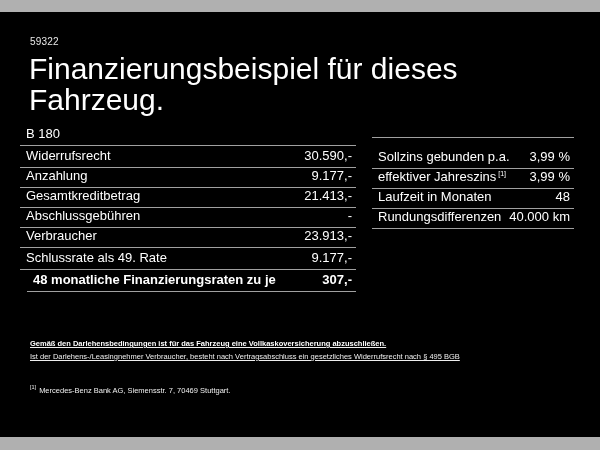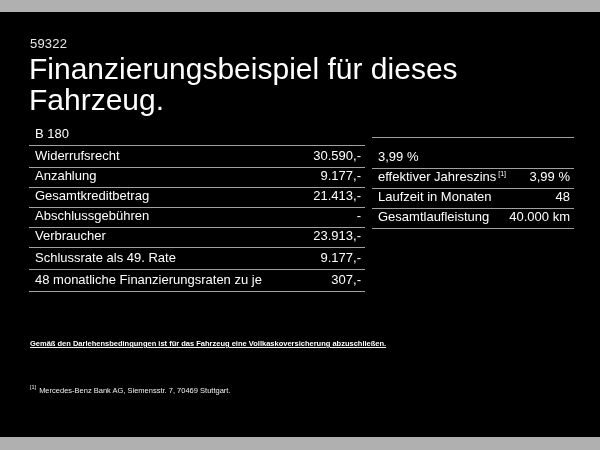--- a/index.html
+++ b/index.html
@@ -19,38 +19,38 @@
   }
   .screen { position: absolute; inset: 0; }
   .bar {
     position: absolute; left: 0; width: 600px; background: var(--bar);
   }
   .bar.top { top: 0; height: 12px; }
   .bar.bottom { top: 437px; height: 13px; }
 
   .listing-id {
     position: absolute; left: 30px; top: 36px;
-    font-size: 13px; color: #e8e8e8; letter-spacing: 0.2px;
+    font-size: 10px; color: #e8e8e8; letter-spacing: 0.2px;
   }
   .title {
     position: absolute; left: 29px; top: 53px; width: 470px;
     font-size: 30px; line-height: 31px; font-weight: 400; color: var(--text);
   }
 
   
-  .ltable { position: absolute; left: 29px; top: 126px; width: 336px; font-size: 13px; }
+  .ltable { position: absolute; left: 20px; top: 126px; width: 336px; font-size: 13px; }
   .rtable { position: absolute; left: 372px; top: 137px; width: 202px; font-size: 13px; border-top: 1px solid var(--divider); }
   .row {
     display: flex; justify-content: space-between; align-items: flex-end;
     height: 20px; padding: 0 4px 4px 6px;
     border-bottom: 1px solid var(--divider);
   }
   .row.h22 { height: 22px; }
   .row.first { height: 31px; }
-  .row.bold { font-weight: normal; }
+  .row.bold { font-weight: bold; margin-left: 7px; }
   .row .lbl { white-space: nowrap; }
   .row .val { white-space: nowrap; text-align: center; }
   .sup { font-size: 7px; vertical-align: super; margin-left: 2px; line-height: 0; }
 
   
   .finePrint {
     position: absolute; left: 30px; top: 338px; width: 548px;
     font-size: 7.5px; line-height: 12.8px; color: #efefef; text-decoration: underline;
   }
   .finePrint .fp-bold { font-weight: bold; color: #ffffff; }
@@ -100,38 +100,40 @@
       <span class="val">9.177,-</span>
     </div>
     <div class="row h22 bold">
       <span class="lbl">48 monatliche Finanzierungsraten zu je</span>
       <span class="val">307,-</span>
     </div>
   </div>
 
   <div class="rtable">
     <div class="row first">
+      <span class="lbl">Sollzins gebunden p.a.</span>
       <span class="val">3,99 %</span>
     </div>
     <div class="row">
       <span class="lbl"><span>effektiver Jahreszins</span><sup class="sup">[1]</sup></span>
       <span class="val">3,99 %</span>
     </div>
     <div class="row">
       <span class="lbl">Laufzeit in Monaten</span>
       <span class="val">48</span>
     </div>
     <div class="row">
-      <span class="lbl">Gesamtlaufleistung</span>
+      <span class="lbl">Rundungsdifferenzen</span>
       <span class="val">40.000 km</span>
     </div>
   </div>
 
   <div class="finePrint">
     <div class="fp-bold">Gemäß den Darlehensbedingungen ist für das Fahrzeug eine Vollkaskoversicherung abzuschließen.</div>
+    <div>Ist der Darlehens-/Leasingnehmer Verbraucher, besteht nach Vertragsabschluss ein gesetzliches Widerrufsrecht nach § 495 BGB</div>
   </div>
 
   <div class="footnote">
     <sup class="marker">[1]</sup><span>Mercedes-Benz Bank AG, Siemensstr. 7, 70469 Stuttgart.</span>
   </div>
 
   <div class="bar bottom"></div>
 
 </div>
 

